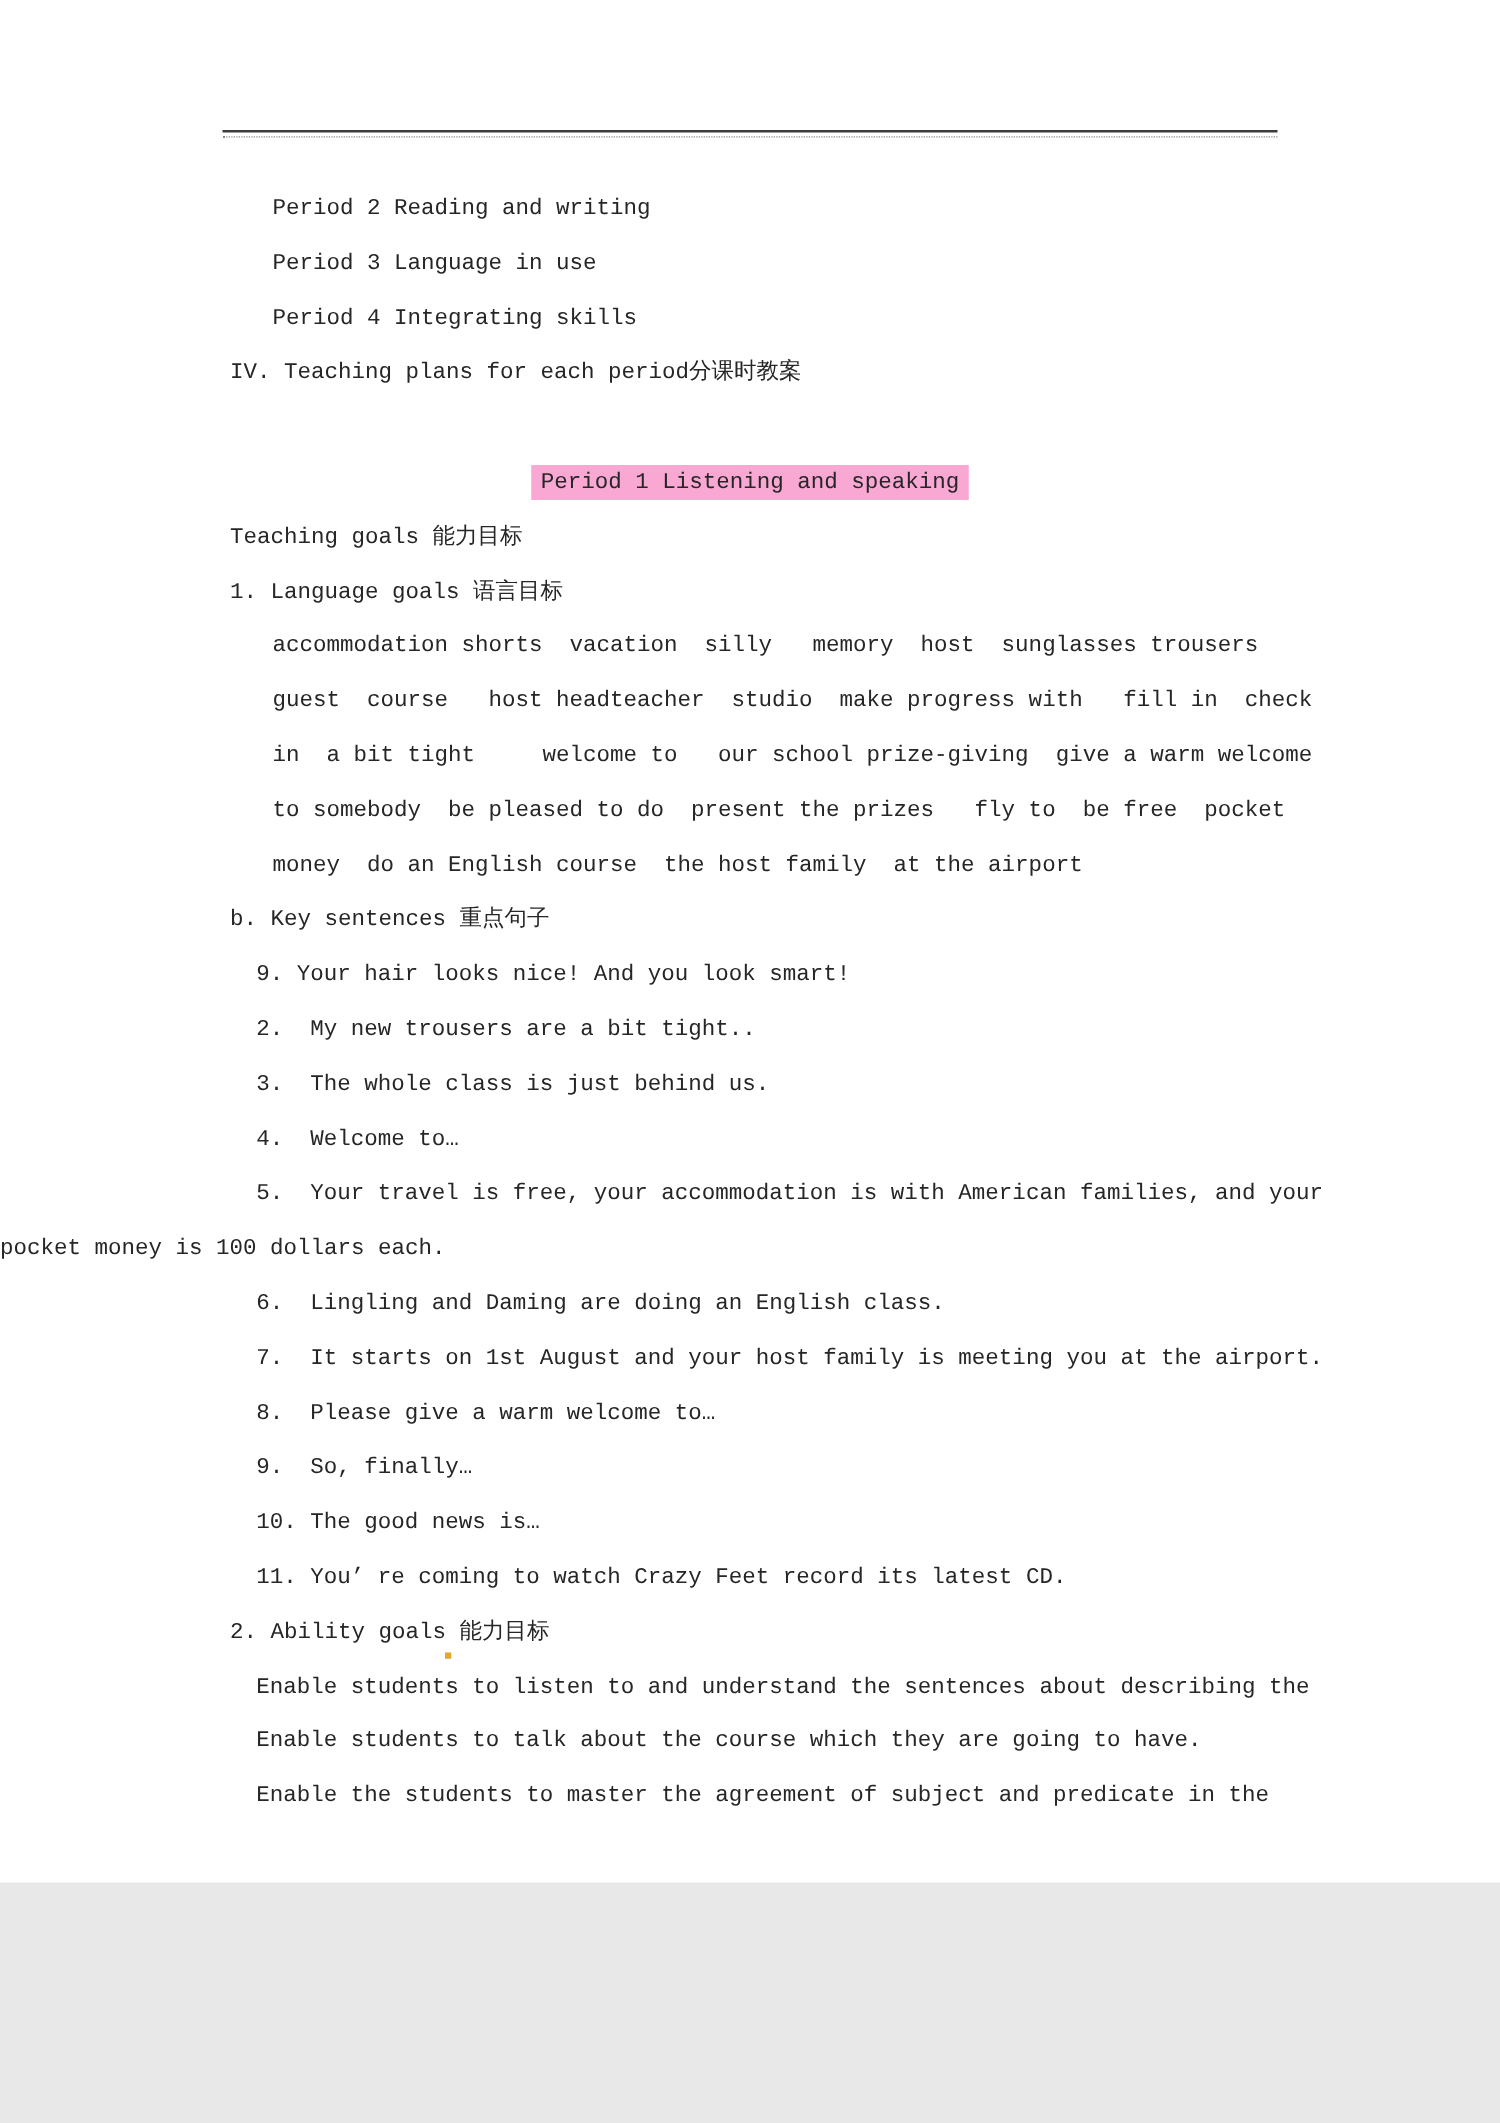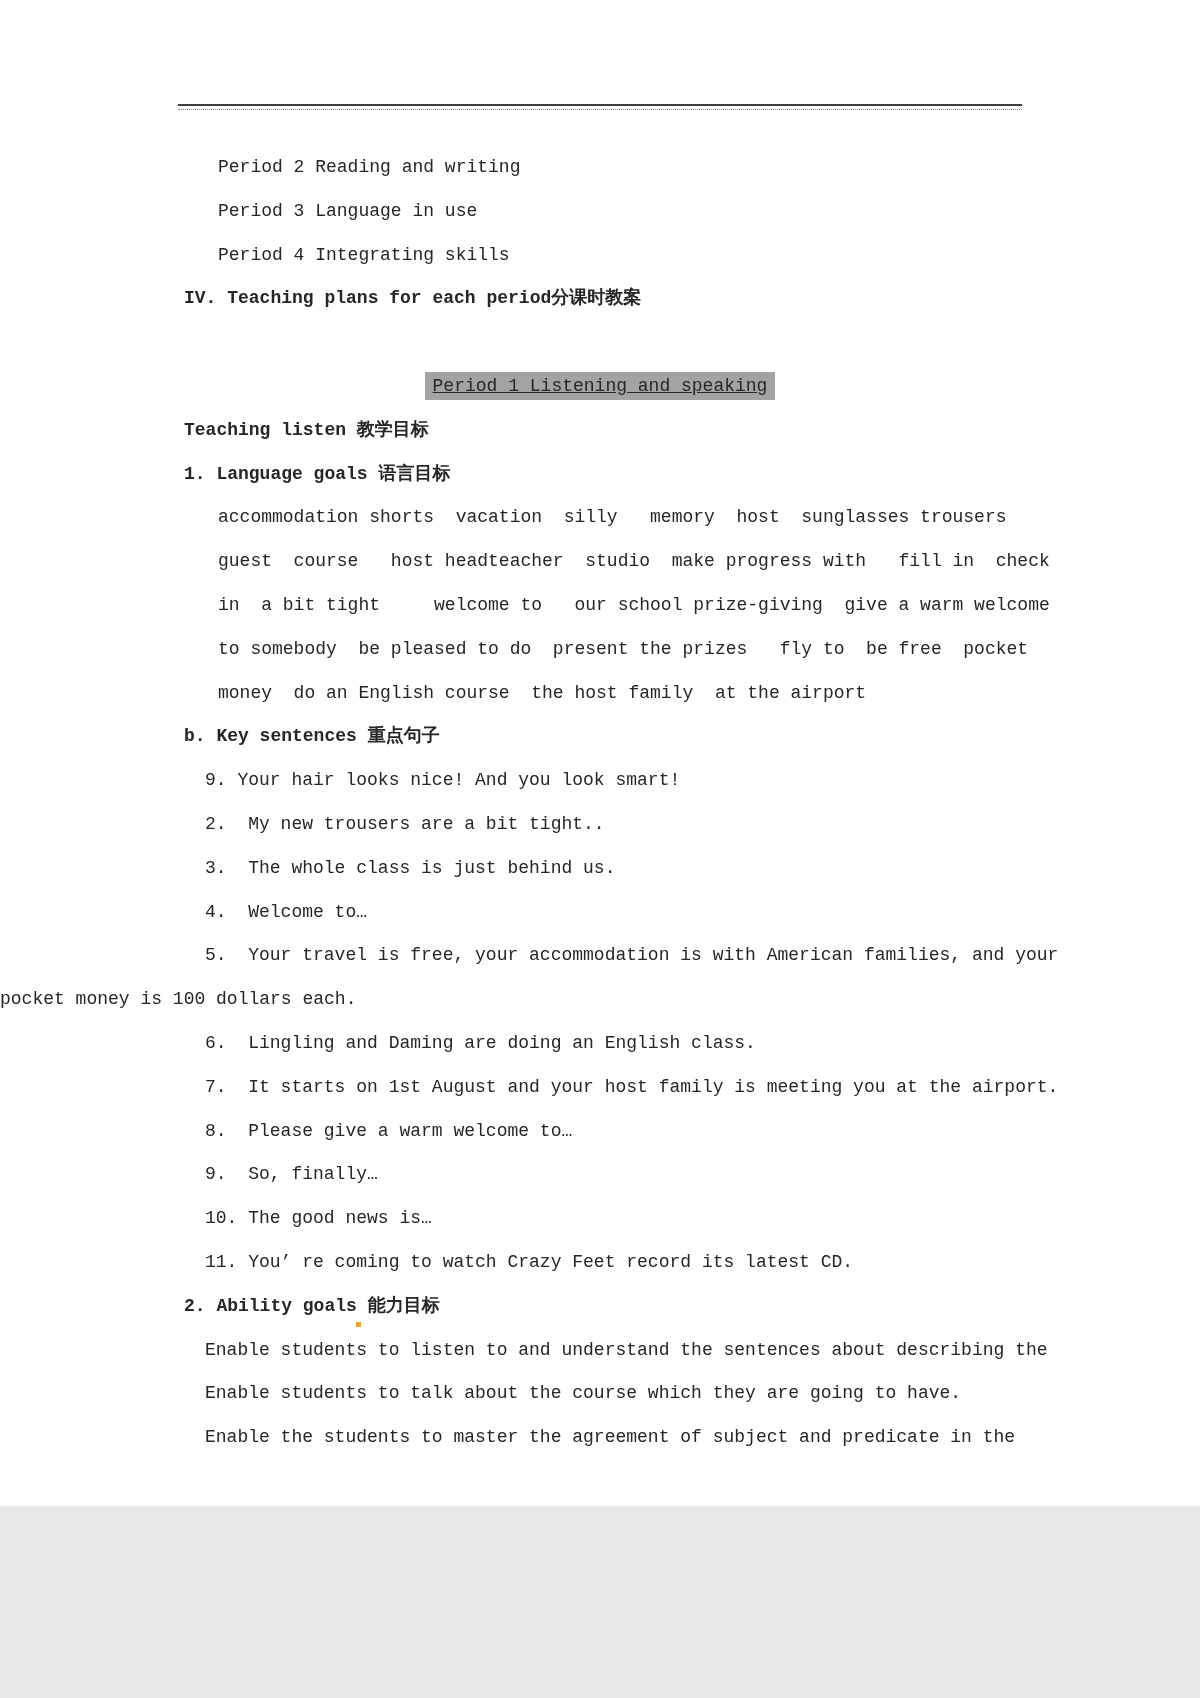--- a/index.html
+++ b/index.html
@@ -28,31 +28,30 @@
     top: 146px;
     left: 0;
     width: 100%;
   }
   .line {
     height: 43.8px;
     line-height: 43.8px;
     font-size: 18px;
     white-space: pre;
   }
-  .bold { font-weight: bold; }
+  .bold { font-weight: normal; }
   .indent-a { padding-left: 184px; }
   .indent-b { padding-left: 205px; }
   .indent-c { padding-left: 218px; }
   .indent-d { }
   .title-line { text-align: center; white-space: normal; }
   .highlight {
-    background: #a3a3a3;
+    background: #f9a8d4;
     padding: 4px 8px;
     white-space: pre;
-    text-decoration: underline;
   }
   .dot {
     position: absolute;
     width: 5px;
     height: 5px;
     background: #e4a62f;
   }
   .dot-coming { left: 356px; top: 1322px; }
   .dot-enable { left: 197px; top: 1536px; }
 </style>
@@ -66,21 +65,21 @@
     <div class="line indent-c">Period 2 Reading and writing</div>
     <div class="line indent-c">Period 3 Language in use</div>
     <div class="line indent-c">Period 4 Integrating skills</div>
 
     <div class="line indent-a bold">IV. Teaching plans for each period分课时教案</div>
 
     <div class="line"></div>
 
     <div class="line title-line"><span class="highlight">Period 1 Listening and speaking</span></div>
 
-    <div class="line indent-a bold">Teaching listen 教学目标</div>
+    <div class="line indent-a bold">Teaching goals 能力目标</div>
     <div class="line indent-a bold">1. Language goals 语言目标</div>
 
     <div class="line indent-c">accommodation shorts  vacation  silly   memory  host  sunglasses trousers</div>
     <div class="line indent-c">guest  course   host headteacher  studio  make progress with   fill in  check</div>
     <div class="line indent-c">in  a bit tight     welcome to   our school prize-giving  give a warm welcome</div>
     <div class="line indent-c">to somebody  be pleased to do  present the prizes   fly to  be free  pocket</div>
     <div class="line indent-c">money  do an English course  the host family  at the airport</div>
 
     <div class="line indent-a bold">b. Key sentences 重点句子</div>
 

